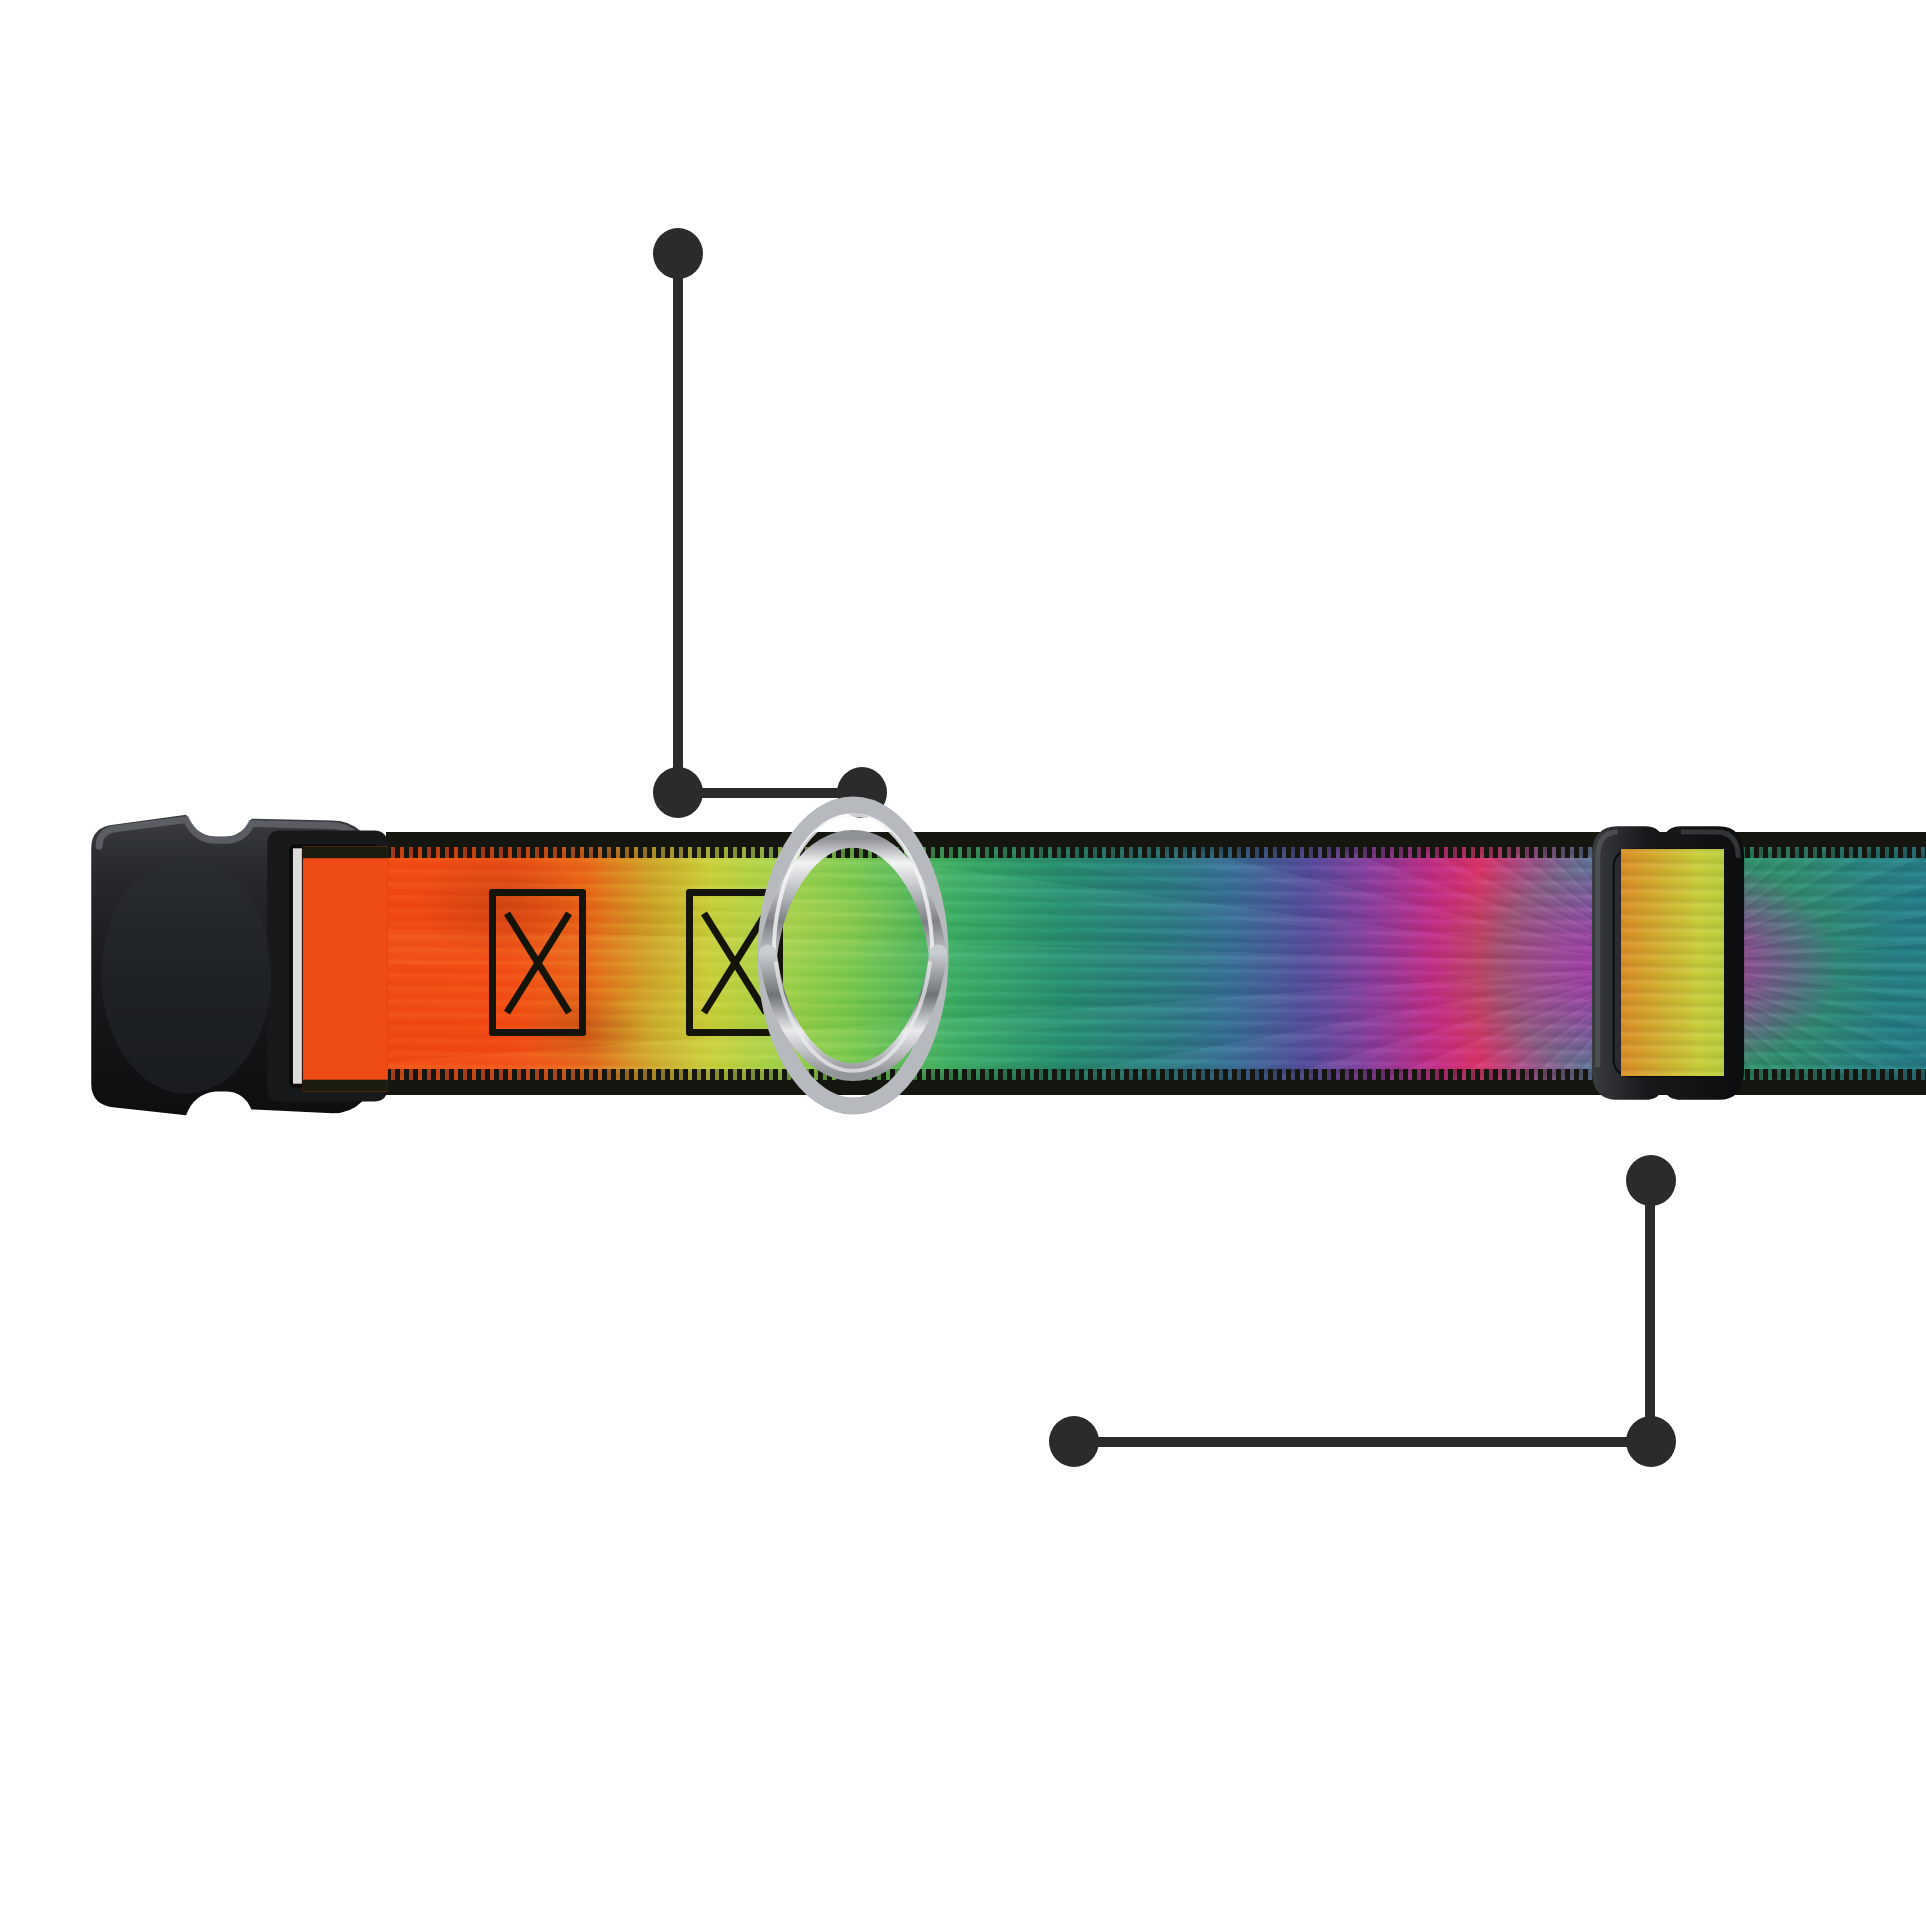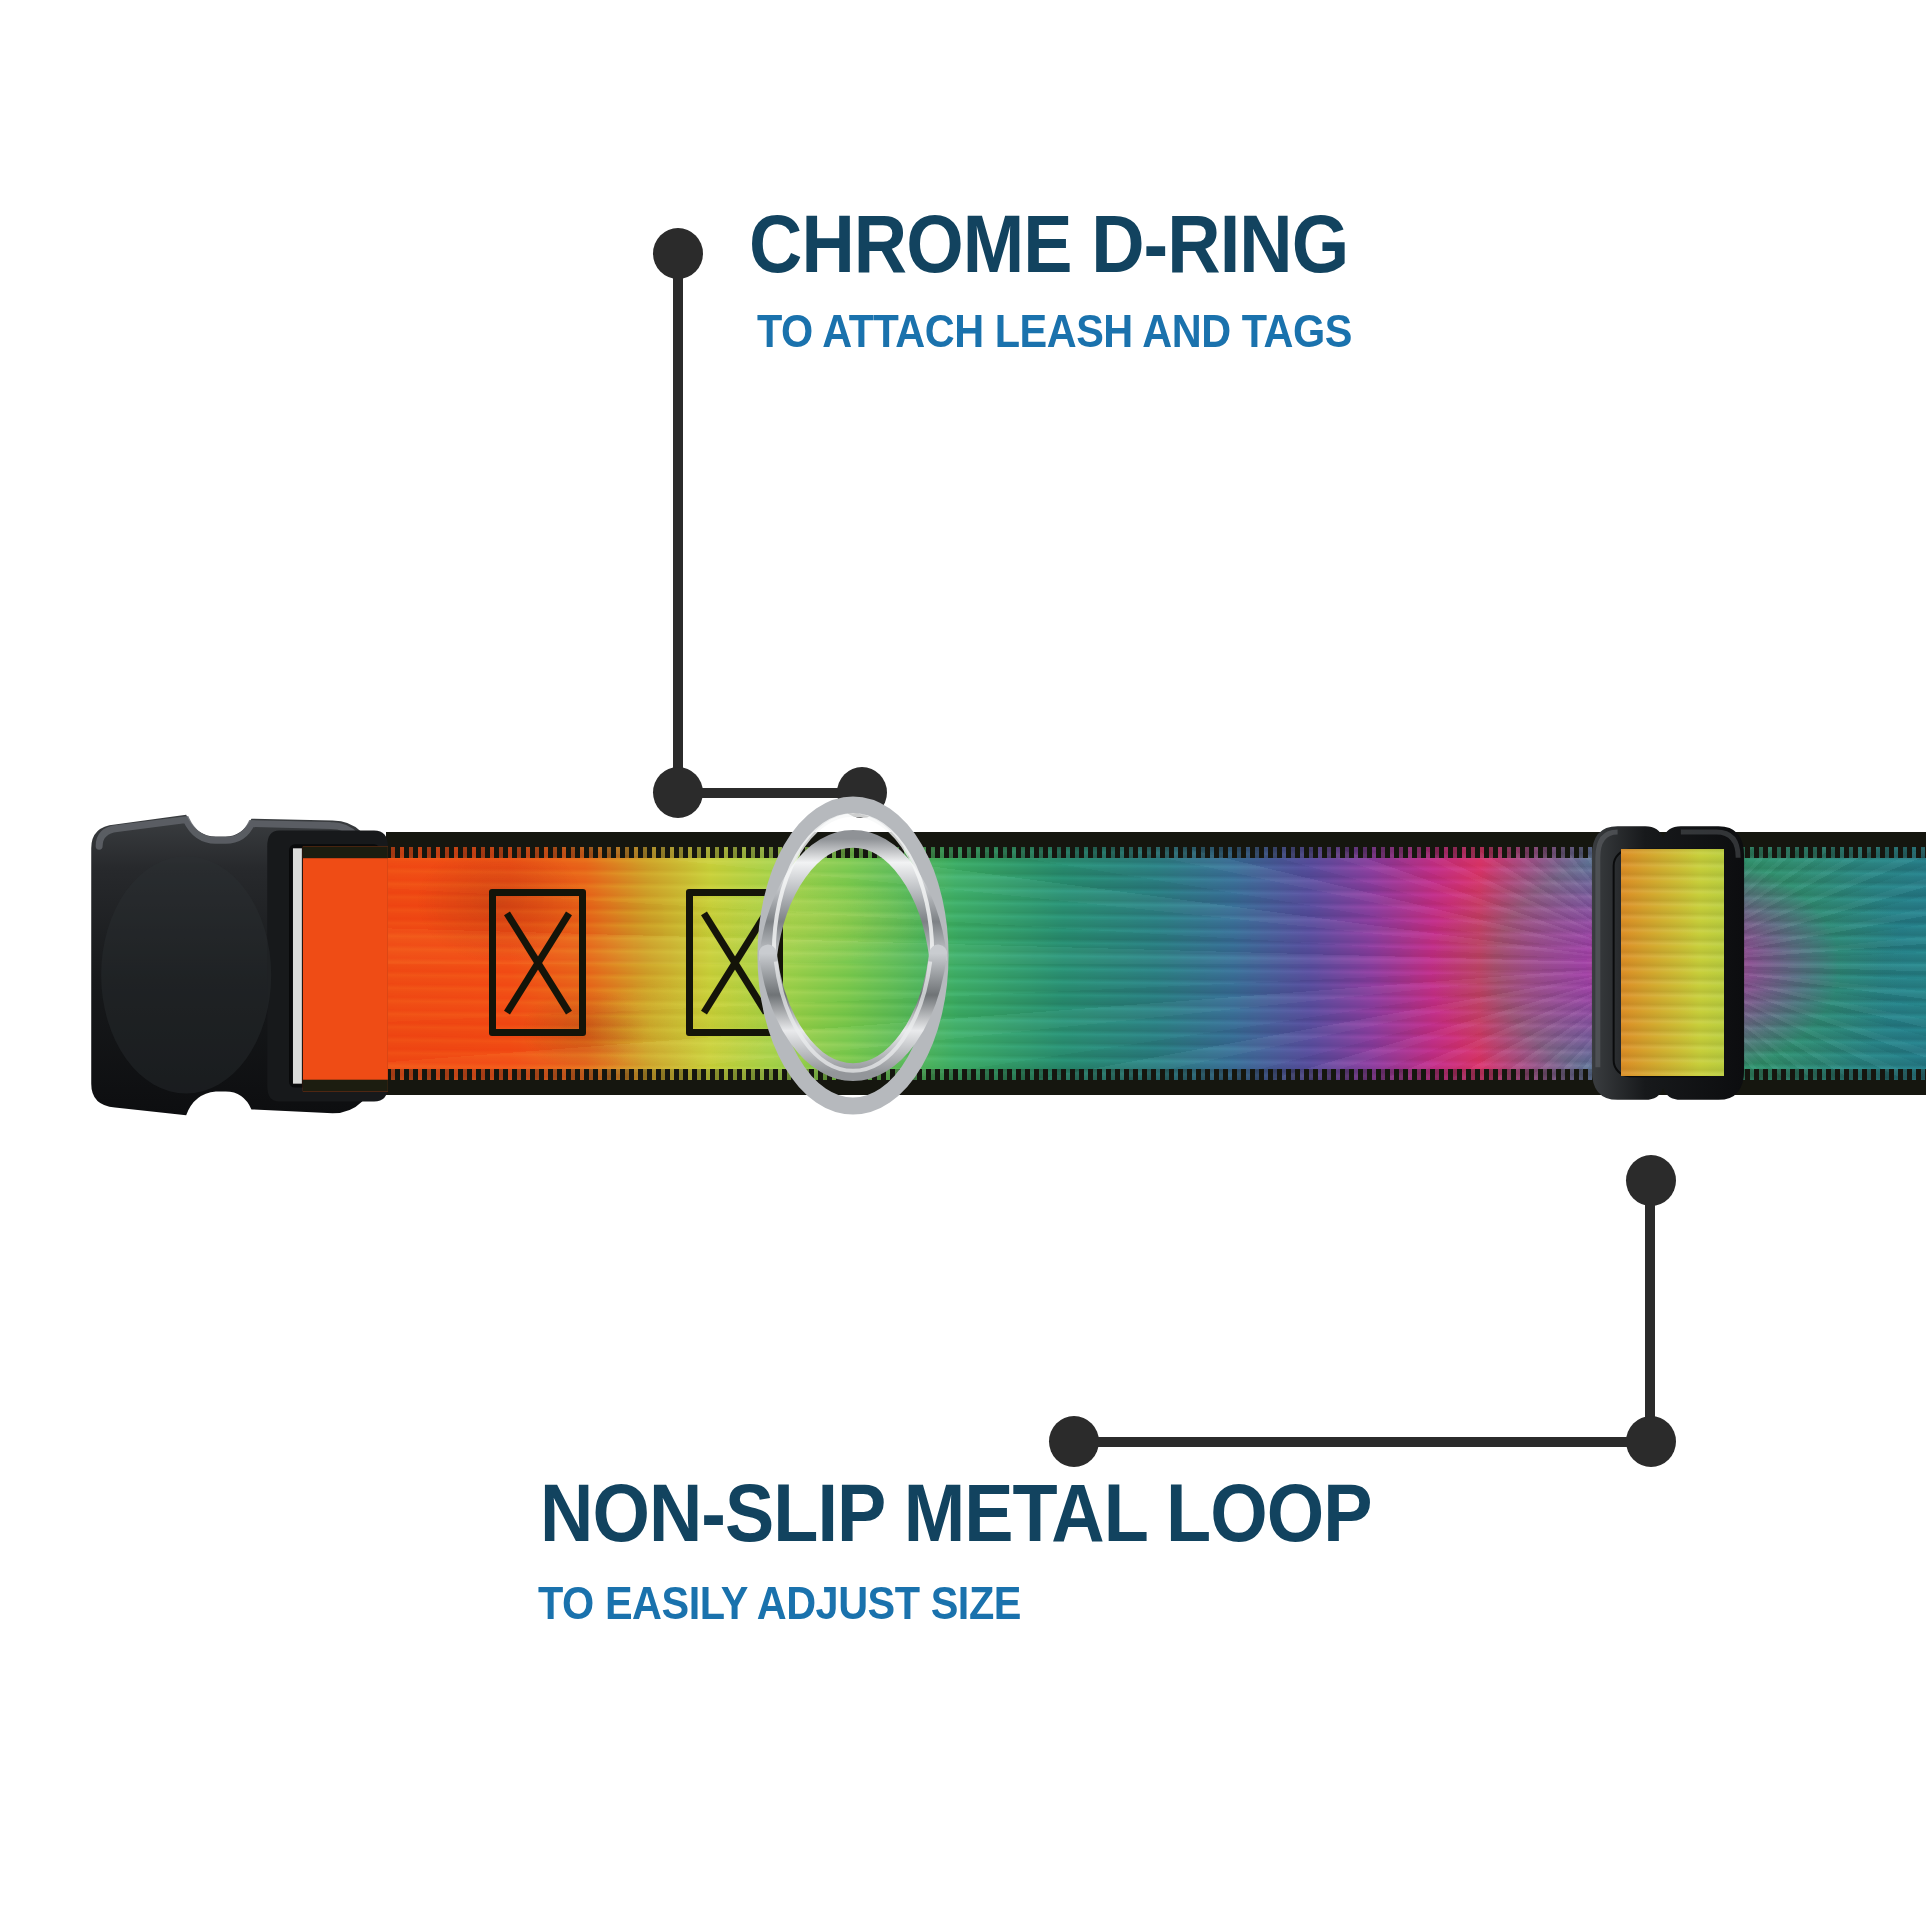--- a/index.html
+++ b/index.html
@@ -135,24 +135,20 @@
   #dring{position:absolute;left:752px;top:787px;width:203px;height:337px;}
 
   
   #slider{position:absolute;left:1584px;top:812px;width:168px;height:302px;}
 </style>
 </head>
 <body>
 
 <div id="stage">
 
-  <div class="callout" id="callout-top">
-    <div class="headline">CHROME D-RING</div>
-    <div class="subline">TO ATTACH LEASH AND TAGS</div>
-  </div>
 
   <div class="lead-dot" style="left:653px;top:228px;width:50px;height:51px;"></div>
   <div class="lead-line" style="left:673px;top:252px;width:10px;height:543px;"></div>
   <div class="lead-dot" style="left:653px;top:767px;width:50px;height:51px;"></div>
   <div class="lead-line" style="left:678px;top:788px;width:193px;height:10px;"></div>
   <div class="lead-dot" style="left:837px;top:767px;width:50px;height:51px;"></div>
 
   <div id="strap">
     <div class="strap-layer" id="tie-base"></div>
     <div class="strap-layer" id="tie-blobs"></div>
@@ -268,19 +264,15 @@
         rgba(255,255,255,0.00) 0px, rgba(255,255,255,0.16) 3px,
         rgba(0,0,0,0.14) 7px, rgba(255,255,255,0.00) 13px);"></div>
   </div>
 
   <div class="lead-dot" style="left:1626px;top:1155px;width:50px;height:51px;"></div>
   <div class="lead-line" style="left:1645px;top:1180px;width:10px;height:265px;"></div>
   <div class="lead-dot" style="left:1626px;top:1416px;width:50px;height:51px;"></div>
   <div class="lead-line" style="left:1074px;top:1437px;width:576px;height:10px;"></div>
   <div class="lead-dot" style="left:1049px;top:1416px;width:50px;height:51px;"></div>
 
-  <div class="callout" id="callout-bottom">
-    <div class="headline">NON-SLIP METAL LOOP</div>
-    <div class="subline">TO EASILY ADJUST SIZE</div>
-  </div>
 
 </div>
 
 
 </body></html>

